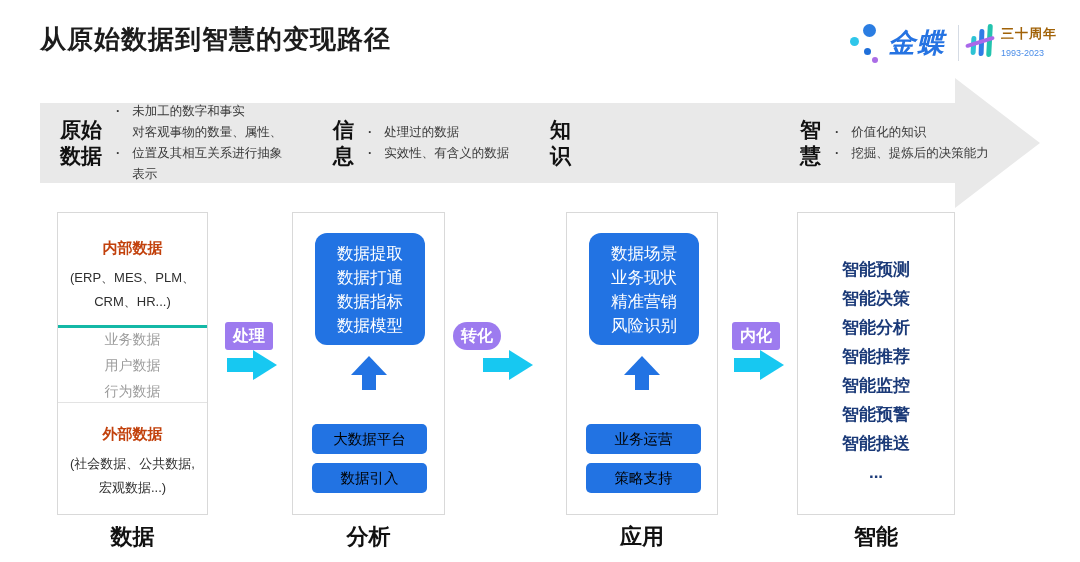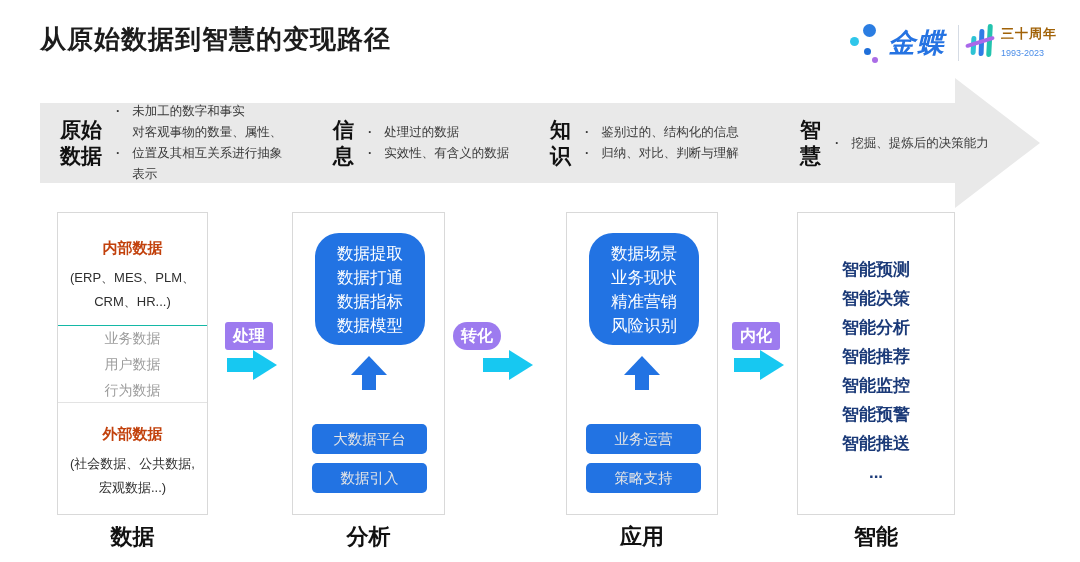--- a/index.html
+++ b/index.html
@@ -35,36 +35,36 @@
   .stage{position:absolute;top:103px;height:80px;display:flex;align-items:center;}
   .stage-header{font-size:21px;font-weight:800;color:#111;line-height:26px;white-space:pre-line;}
   .bullets{margin-left:14px;}
   .bullet{display:flex;align-items:center;font-size:12.5px;color:#3a3a3a;line-height:21px;}
   .bullet::before{content:"·";font-weight:700;margin-right:12px;color:#3a3a3a;}
   
   .box{position:absolute;top:212px;height:303px;background:#fff;border:1px solid #d9d9d9;box-sizing:border-box;}
   .box1{left:57px;width:151px;display:flex;flex-direction:column;text-align:center;}
   .sec{box-sizing:border-box;}
   .secA{height:112px;padding-top:26px;}
-  .secB{height:77px;border-top:1px solid #14b8a6;display:flex;flex-direction:column;justify-content:center;}
+  .secB{height:77px;border-top:3px solid #14b8a6;display:flex;flex-direction:column;justify-content:center;}
   .secC{border-top:1px solid #e3e3e3;padding-top:22px;flex:1;}
   .sec-title{font-size:15px;font-weight:800;color:#c2410c;margin-bottom:8px;}
   .sec-line{font-size:13px;color:#2f2f2f;line-height:24px;}
   .gray-item{font-size:14px;color:#9c9c9c;line-height:26px;}
   .box2{left:292px;width:153px;}
   .box3{left:566px;width:152px;}
-  .bluepanel{position:absolute;left:22px;top:20px;width:110px;height:112px;background:#2273e3;border-radius:24px;
+  .bluepanel{position:absolute;left:22px;top:20px;width:110px;height:112px;background:#2273e3;border-radius:12px;
     display:flex;flex-direction:column;justify-content:center;text-align:center;}
   .panel-line{font-size:16.5px;color:#ffffff;line-height:24px;}
   .uparrow{position:absolute;left:50%;transform:translateX(-50%);top:143px;width:36px;height:34px;}
   .uparrow .head{position:absolute;left:0;top:0;width:0;height:0;
     border-left:18px solid transparent;border-right:18px solid transparent;border-bottom:19px solid #2273e3;}
   .uparrow .stem{position:absolute;left:11px;top:19px;width:14px;height:15px;background:#2273e3;}
   .btn{position:absolute;left:19px;width:115px;height:30px;background:#2273e3;border-radius:5px;
-    display:flex;align-items:center;justify-content:center;font-size:14.5px;color:#e5e5e5;}
+    display:flex;align-items:center;justify-content:center;font-size:14.5px;color:#000000;}
   .btn.b1{top:211px;}
   .btn.b2{top:250px;}
   .box4{left:797px;width:158px;text-align:center;padding-top:42px;}
   .smart-item{font-size:17px;font-weight:800;color:#1b3a78;line-height:29px;}
   
   .badge{position:absolute;top:322px;width:48px;height:28px;background:#9d7bef;border-radius:3px;
     display:flex;align-items:center;justify-content:center;font-size:16px;font-weight:800;color:#fff;}
   .cyanarrow{position:absolute;top:350px;width:58px;height:30px;}
   .cyanarrow .stem{position:absolute;left:0;top:8px;width:26px;height:14px;background:#17c8f1;}
   .cyanarrow .head{position:absolute;left:26px;top:0;width:0;height:0;
@@ -123,33 +123,28 @@
           <span>处理过的数据</span>
         </div>
       <div class="bullet">
           <span>实效性、有含义的数据</span>
         </div>
     </div>
   </div>
   <div class="stage" style="left:550px;">
     <div class="stage-header">知
 识</div>
-    <div class="bullets" style="width:190px;">
-      <div class="bullet">
-          <span>鉴别过的、结构化的信息</span>
-        </div>
-      <div class="bullet">
-          <span>归纳、对比、判断与理解</span>
-        </div>
-    </div>
   </div>
   <div class="stage" style="left:800px;">
     <div class="stage-header">智
 慧</div>
     <div class="bullets" style="width:175px;">
+      <div class="bullet">
+          <span>价值化的知识</span>
+        </div>
       <div class="bullet">
           <span>挖掘、提炼后的决策能力</span>
         </div>
     </div>
   </div>
 
   <div class="box box1">
     <div class="sec secA">
       <div class="sec-title">内部数据</div>
       <div class="sec-line">(ERP、MES、PLM、</div>

